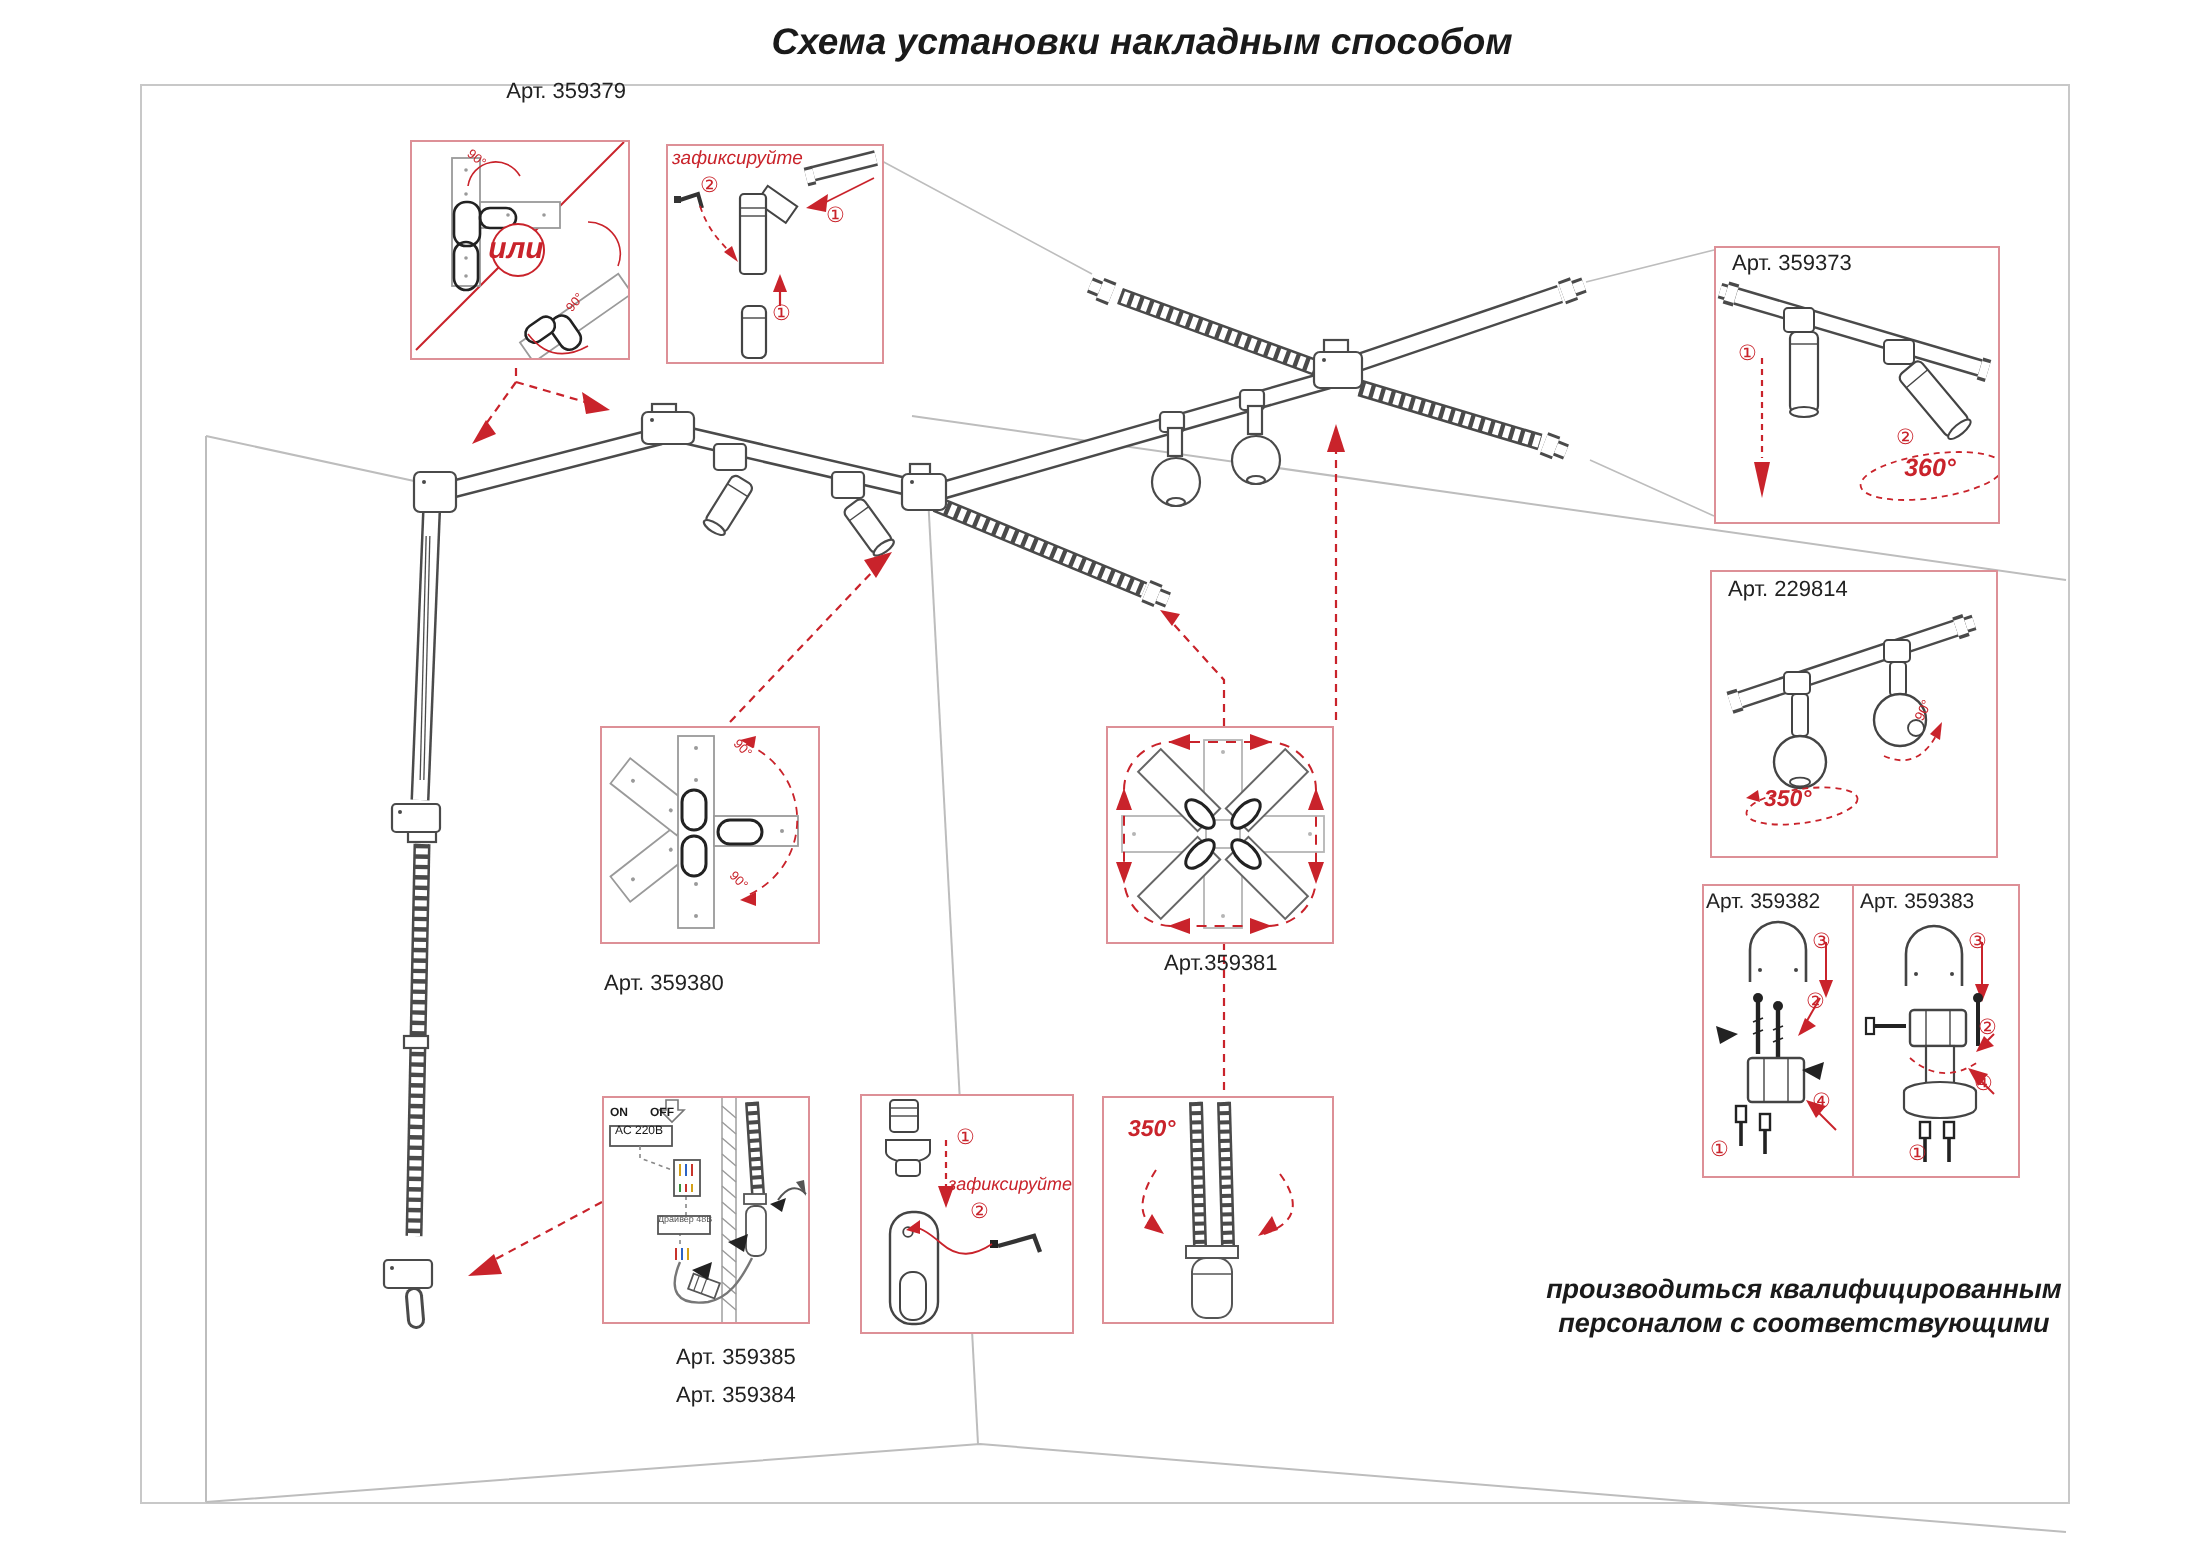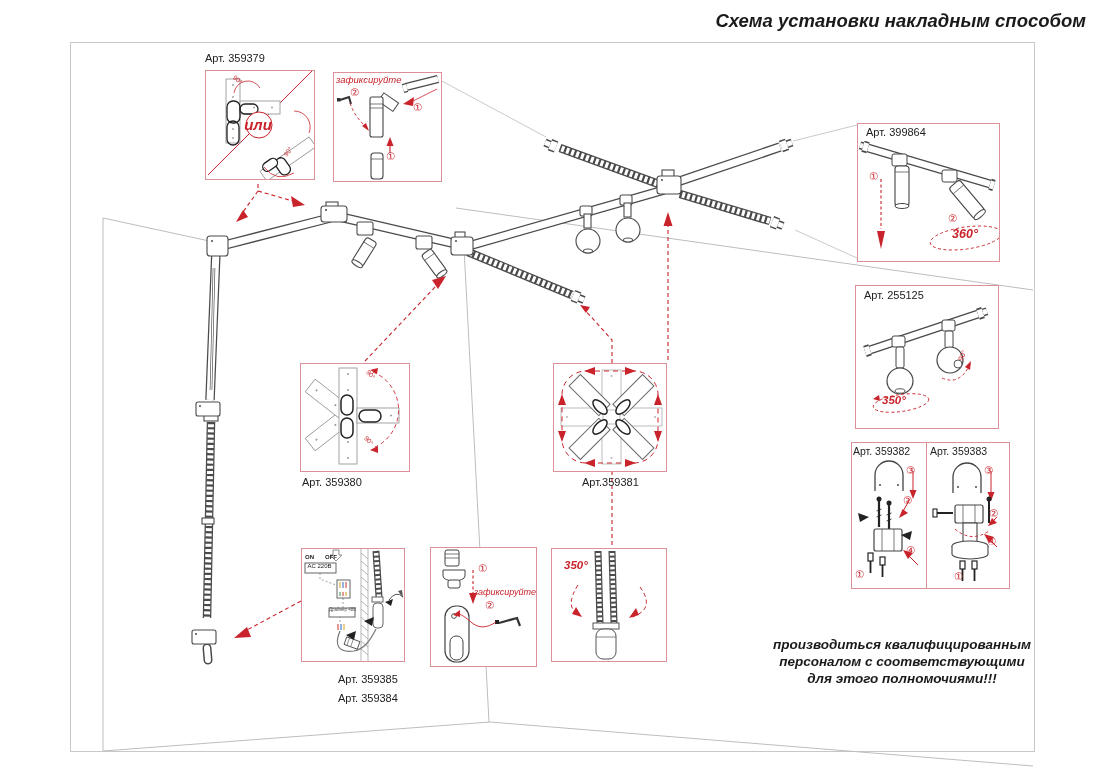--- a/index.html
+++ b/index.html
@@ -6,21 +6,21 @@
   #canvas{position:relative;width:1102px;height:778px;background:#fff;overflow:hidden;
           font-family:"Liberation Sans",sans-serif;color:#1a1a1a;}
   .abs{position:absolute;}
   .lbl{font-size:11px;color:#222;white-space:nowrap;}
   .lbl-sm{font-size:10.5px;color:#222;white-space:nowrap;}
   .red{color:#c9232b;}
   .circ{font-size:10.5px;color:#c9232b;white-space:nowrap;}
   .tiny-angle{font-size:6.5px;color:#c9232b;white-space:nowrap;}
   .it{font-style:italic;}
   .bd{font-weight:bold;}
-  #title{left:24px;top:10px;width:1062px;text-align:right;font-size:18.5px;
+  #title{left:40px;top:10px;width:1062px;text-align:center;font-size:18.5px;
          font-weight:bold;font-style:italic;}
   #frame{left:70px;top:42px;width:963px;height:708px;border:1px solid #c8c8c8;}
   .inset{position:absolute;background:#fff;border:1px solid #dd9097;}
   .inset svg{display:block;}
   #warning{left:752px;top:636px;width:300px;text-align:center;font-size:13.5px;
            font-weight:bold;font-style:italic;line-height:17px;}
   svg{position:absolute;left:0;top:0;}
   .cap-red{font-size:9.5px;font-style:italic;color:#c9232b;white-space:nowrap;}
 </style>
 </head>
@@ -501,51 +501,51 @@
       <rect x="41" y="74" width="26" height="6" fill="#fff" stroke="#555" stroke-width="1"></rect>
       <rect x="44" y="80" width="20" height="30" rx="7" fill="#fff" stroke="#555" stroke-width="1"></rect>
       <line x1="44" y1="88" x2="64" y2="88" stroke="#555" stroke-width="0.7"></line>
       <path d="M26,36 Q12,58 27,66" fill="none" stroke="#c9232b" stroke-width="1" stroke-dasharray="4 3"></path>
       <polygon points="30,68 20,65 24,58" fill="#c9232b"></polygon>
       <path d="M88,38 Q104,60 80,68" fill="none" stroke="#c9232b" stroke-width="1" stroke-dasharray="4 3"></path>
       <polygon points="77,69 87,66 84,59" fill="#c9232b"></polygon>
     </svg>
   </div>
 
-  <div class="abs lbl" style="left:205px;top:52px;width:108px;text-align:left;">Арт. 359379</div>
+  <div class="abs lbl" style="left:205px;top:40px;width:108px;text-align:right;">Арт. 359379</div>
   <span class="abs cap-red" style="left:336px;top:74px;">зафиксируйте</span>
   <span class="abs circ" style="left:350px;top:86px;">②</span>
   <span class="abs circ" style="left:413px;top:101px;">①</span>
   <span class="abs circ" style="left:386px;top:150px;">①</span>
   <span class="abs red bd it" style="left:244px;top:116px;width:28px;text-align:center;font-size:15px;">или</span>
   <span class="abs tiny-angle" style="left:233px;top:76px;transform:rotate(40deg);">90°</span>
   <span class="abs tiny-angle" style="left:283px;top:148px;transform:rotate(-50deg);">90°</span>
 
-  <span class="abs lbl" style="left:866px;top:126px;">Арт. 399864</span>
+  <span class="abs lbl" style="left:866px;top:126px;">Арт. 359373</span>
   <span class="abs circ" style="left:869px;top:170px;">①</span>
   <span class="abs circ" style="left:948px;top:212px;">②</span>
   <span class="abs red bd it" style="left:942px;top:227px;width:46px;text-align:center;font-size:12.5px;">360°</span>
 
-  <span class="abs lbl" style="left:864px;top:289px;">Арт. 255125</span>
+  <span class="abs lbl" style="left:864px;top:289px;">Арт. 229814</span>
   <span class="abs red bd it" style="left:882px;top:394px;font-size:11.5px;">350°</span>
   <span class="abs tiny-angle" style="left:957px;top:352px;font-size:7px;transform:rotate(-65deg);">90°</span>
 
   <span class="abs lbl-sm" style="left:853px;top:445px;">Арт. 359382</span>
   <span class="abs circ" style="left:906px;top:464px;">③</span>
   <span class="abs circ" style="left:903px;top:494px;">②</span>
   <span class="abs circ" style="left:906px;top:544px;">④</span>
   <span class="abs circ" style="left:855px;top:568px;">①</span>
 
   <span class="abs lbl-sm" style="left:930px;top:445px;">Арт. 359383</span>
   <span class="abs circ" style="left:984px;top:464px;">③</span>
   <span class="abs circ" style="left:989px;top:507px;">②</span>
   <span class="abs circ" style="left:987px;top:535px;">④</span>
   <span class="abs circ" style="left:954px;top:570px;">①</span>
 
-  <span class="abs lbl" style="left:302px;top:476px;">Арт. 359380</span>
+  <span class="abs lbl" style="left:302px;top:486px;">Арт. 359380</span>
   <span class="abs tiny-angle" style="left:366px;top:371px;transform:rotate(45deg);">90°</span>
   <span class="abs tiny-angle" style="left:364px;top:437px;transform:rotate(45deg);">90°</span>
 
   <span class="abs lbl" style="left:558px;top:476px;margin-left:24px;">Арт.359381</span>
 
   <span class="abs bd" style="left:305px;top:554px;font-size:6px;">ON</span>
   <span class="abs bd" style="left:325px;top:554px;font-size:6px;">OFF</span>
   <span class="abs" style="left:304px;top:563px;width:31px;text-align:center;font-size:6px;">AC 220В</span>
   <span class="abs" style="left:329px;top:606.5px;font-size:4.5px;color:#555;">Драйвер 48В</span>
   <div class="abs lbl" style="left:338px;top:692px;">Арт. 359384</div>
@@ -553,16 +553,15 @@
 
   <span class="abs circ" style="left:478px;top:562px;">①</span>
   <span class="abs cap-red" style="left:474px;top:587px;font-size:9px;">зафиксируйте</span>
   <span class="abs circ" style="left:485px;top:599px;">②</span>
 
   <span class="abs red bd it" style="left:564px;top:559px;font-size:11.5px;">350°</span>
 
   <div id="warning" class="abs">
     <div>производиться квалифицированным</div>
     <div>персоналом с соответствующими</div>
-    <div>для этого полномочиями!!!</div>
   </div>
 
 </div>
 
 </body></html>

